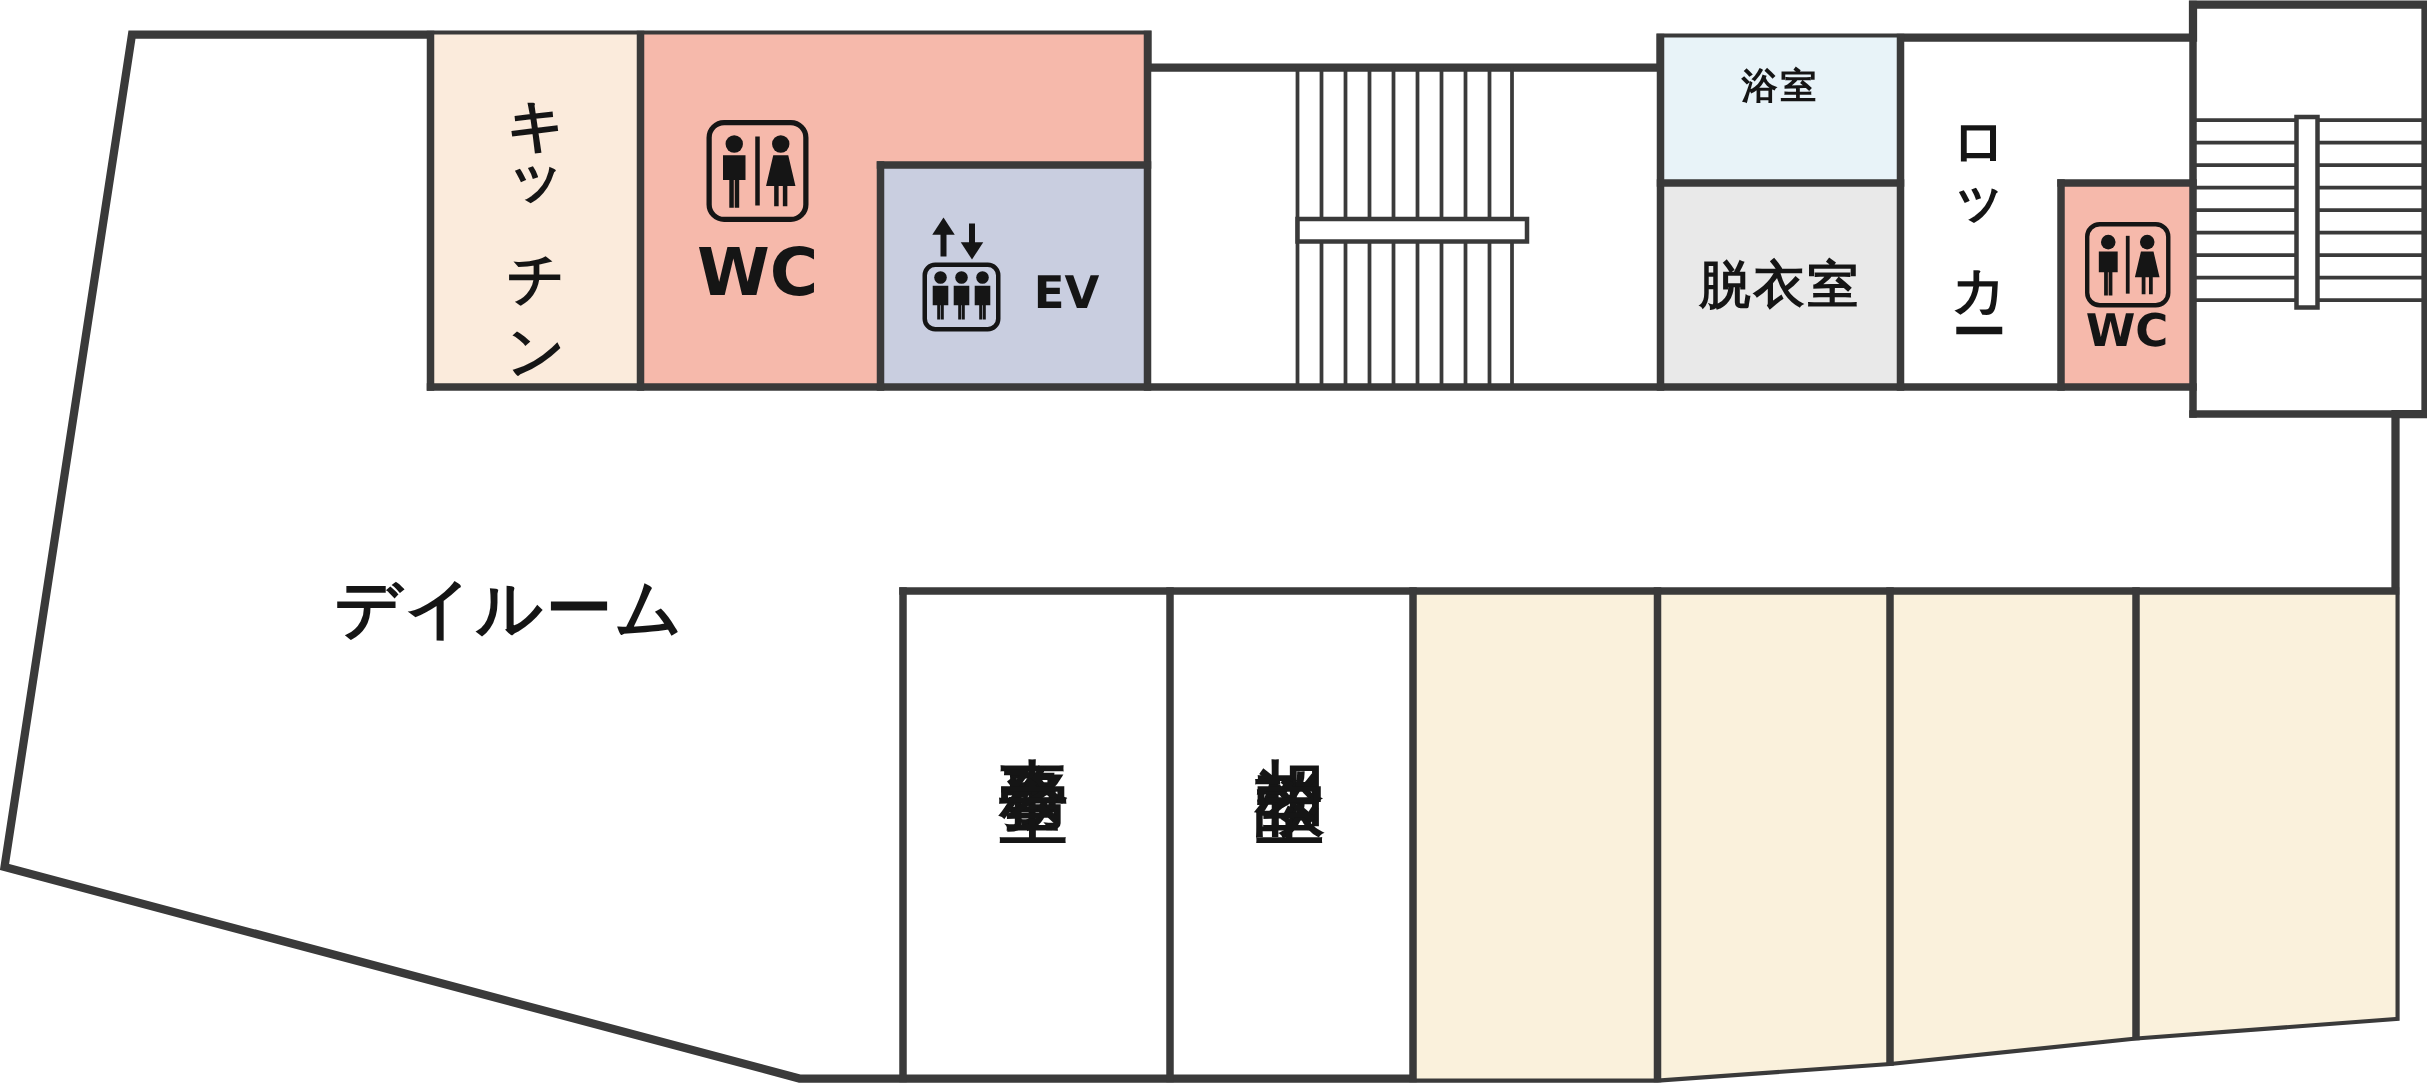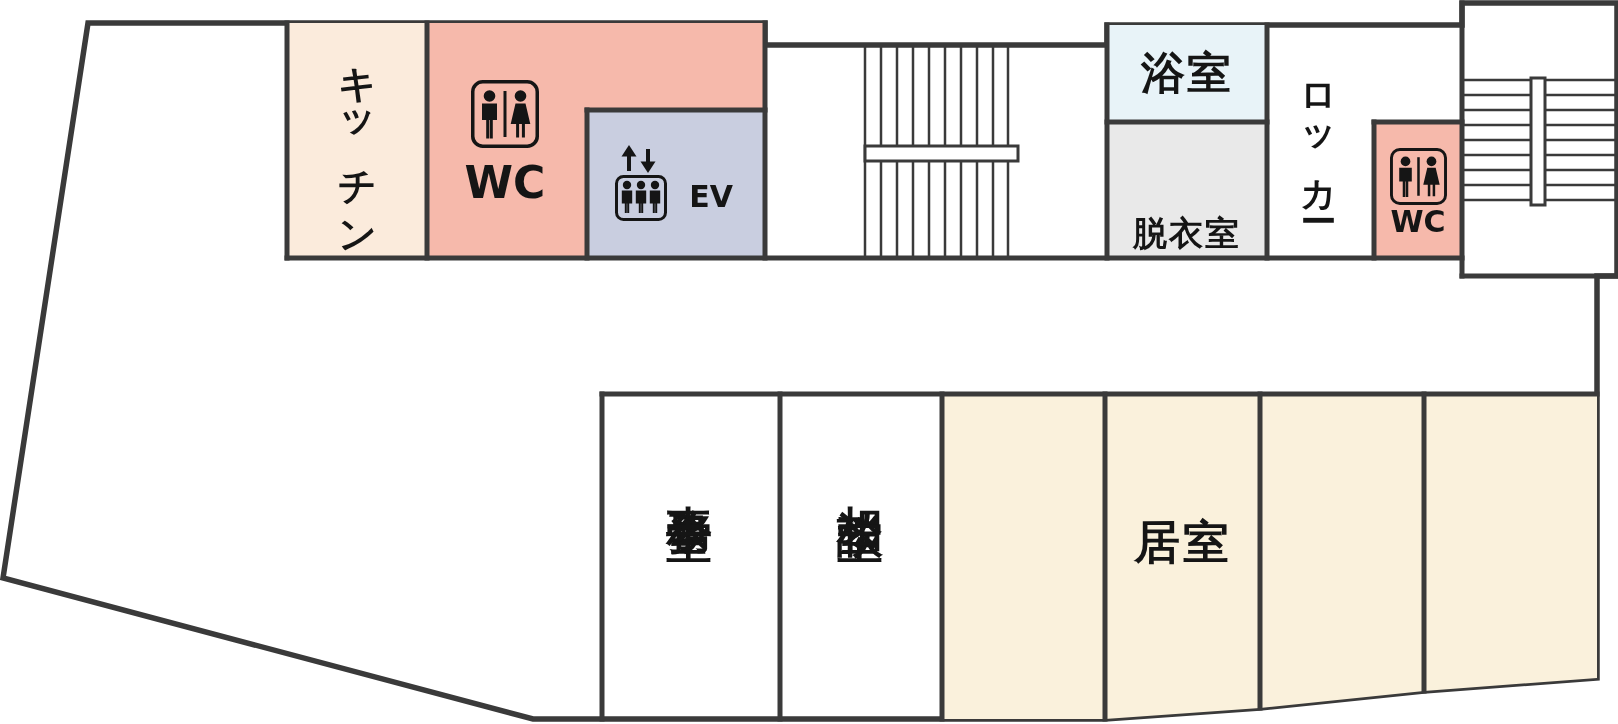--- a/index.html
+++ b/index.html
@@ -115,28 +115,28 @@
 
     <use href="#evIcon" transform="translate(615,175)"></use>
   </svg>
 
   <div class="label v-label" style="left:357px;top:40px;font-size:38px;letter-spacing:8px;">キッチン</div>
 
   <div class="label h-label" style="left:505px;top:182px;font-size:44px;">WC</div>
 
   <div class="label h-label" style="left:711px;top:196px;font-size:30px;">EV</div>
 
-  <div class="label h-label" style="left:1187px;top:73px;font-size:44px;letter-spacing:2px;text-align:right;">浴室</div>
+  <div class="label h-label" style="left:1187px;top:57px;font-size:24px;letter-spacing:2px;text-align:right;">浴室</div>
 
-  <div class="label h-label" style="left:1187px;top:190px;font-size:34px;letter-spacing:2px;margin-top:44px;">脱衣室</div>
+  <div class="label h-label" style="left:1187px;top:190px;font-size:34px;letter-spacing:2px;">脱衣室</div>
 
   <div class="label v-label" style="left:1318px;top:60px;font-size:36px;letter-spacing:6px;">ロッカー</div>
 
   <div class="label h-label" style="left:1418px;top:221px;font-size:30px;">WC</div>
 
+  <div class="label h-label" style="left:340px;top:406px;font-size:44px;letter-spacing:2px;">デイルーム</div>
 
   <div class="label v-label" style="left:690px;top:468px;font-size:46px;letter-spacing:5px;">事務室</div>
 
   <div class="label v-label" style="left:861px;top:468px;font-size:46px;letter-spacing:5px;">相談室</div>
 
-  <div class="label h-label" style="left:1183px;top:543px;font-size:46px;letter-spacing:3px;">居室</div>
 
 </div>
 
 </body></html>

